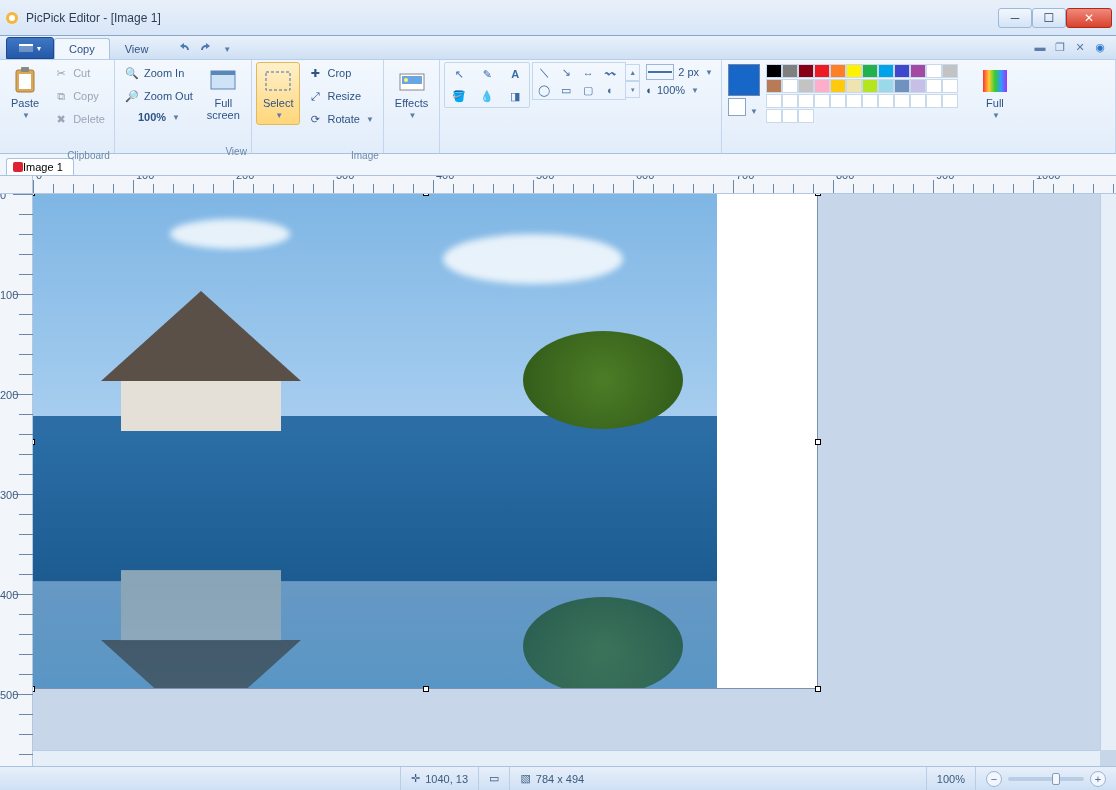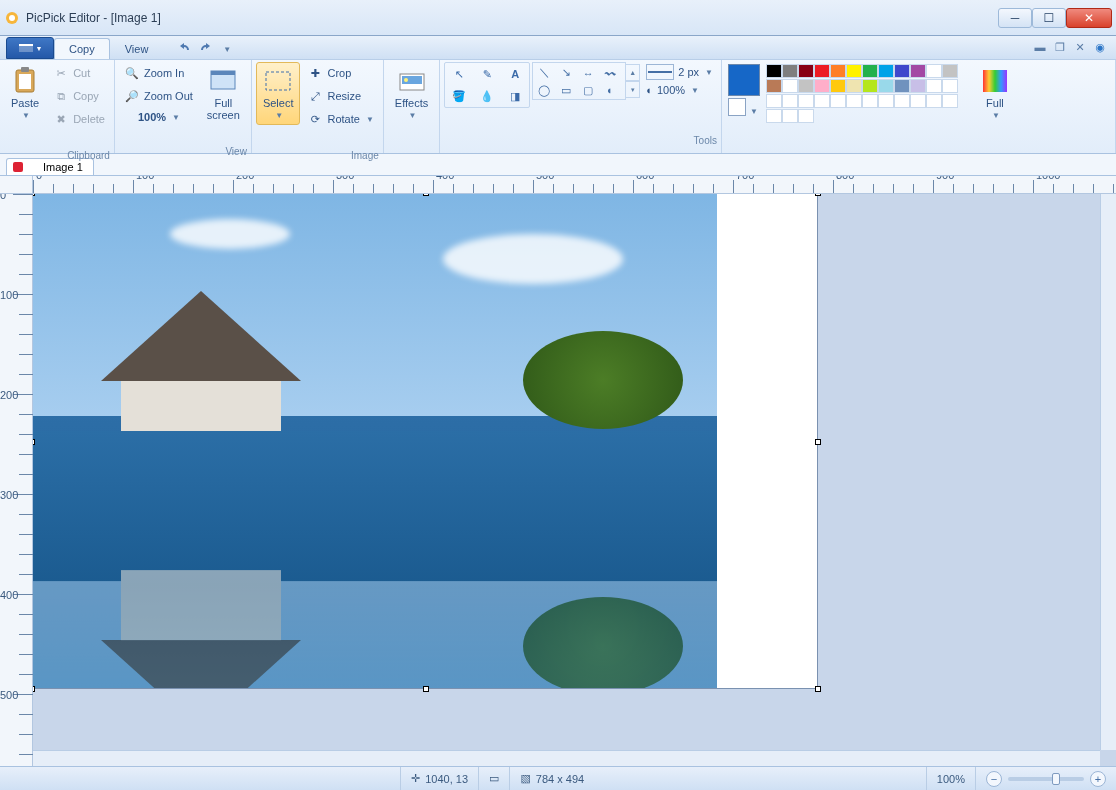--- a/index.html
+++ b/index.html
@@ -44,21 +44,21 @@
 .strokegroup { display:flex; flex-direction:column; gap:4px; padding:2px 4px; }
 .strokerow { display:flex; align-items:center; gap:4px; color:#2e5385; }
 .strokerow .strokeico { width:28px; height:16px; border:1px solid #9cb6d6; display:flex; align-items:center; justify-content:center; }
 .colormain { display:flex; flex-direction:column; gap:2px; padding:2px; }
 .swatch-lg { width:32px; height:32px; border:1px solid #6b88ac; cursor:pointer; }
 .swatch-sm { width:18px; height:18px; border:1px solid #8aa3c4; cursor:pointer; }
 .palette { display:flex; flex-wrap:wrap; width:208px; gap:0; padding:2px; }
 .pcell { width:16px; height:14px; border:1px solid #c9d9ec; margin:0 0 1px 0; cursor:pointer; }
 
 .doctabs { height:22px; background:#f1f6fc; border-bottom:1px solid #a9c2e0; display:flex; align-items:flex-end; padding-left:6px; }
-.doctab { border:1px solid #a9c2e0; border-bottom:none; padding:2px 10px 2px 6px; background:#fff; border-radius:3px 3px 0 0; display:flex; align-items:center; gap:20px; cursor:pointer;text-align:center; }
+.doctab { border:1px solid #a9c2e0; border-bottom:none; padding:2px 10px 2px 6px; background:#fff; border-radius:3px 3px 0 0; display:flex; align-items:center; gap:0; cursor:pointer;text-align:center; }
 .doctab .dot { width:10px; height:10px; background:#d23; border-radius:2px; }
 
 .workarea { flex:1; display:flex; flex-direction:column; background:#c8d6ea; position:relative; overflow:hidden; }
 .ruler-corner { width:33px; height:18px; background:#f2f6fb; border-right:1px solid #b3c7e0; border-bottom:1px solid #b3c7e0; }
 .rulerrow { display:flex; height:18px; }
 .hruler { flex:1; background:#f2f6fb; border-bottom:1px solid #b3c7e0; position:relative; overflow:hidden; }
 .hruler .tick { position:absolute; bottom:0; border-left:1px solid #6b87a9; height:9px; font-size:9px; color:#3b5a7f; }
 .hruler .tick.major { height:13px; }
 .hruler .tick span { position:absolute; top:-11px; left:2px; }
 .rulerbody { flex:1; display:flex; overflow:hidden; }
@@ -285,21 +285,20 @@
           <span>2 px</span>
             <span class="dd">▼</span>
         </div>
         <div class="strokerow">
           <span class="si">◐</span>
           <span>100%</span>
             <span class="dd">▼</span>
         </div>
       </div>
     </div>
-    <div class="gtitle">Tools</div>
   </div>
 
   <div class="group" style="flex:1;">
     <div class="body">
       <div class="colormain">
         <div class="swatch-lg" style="background: rgb(22, 103, 199);"></div>
         <div style="display:flex; gap:2px;">
           <div class="swatch-sm" style="background:#fff;"></div>
           <span class="dd" style="align-self:flex-end;">▼</span>
         </div>

